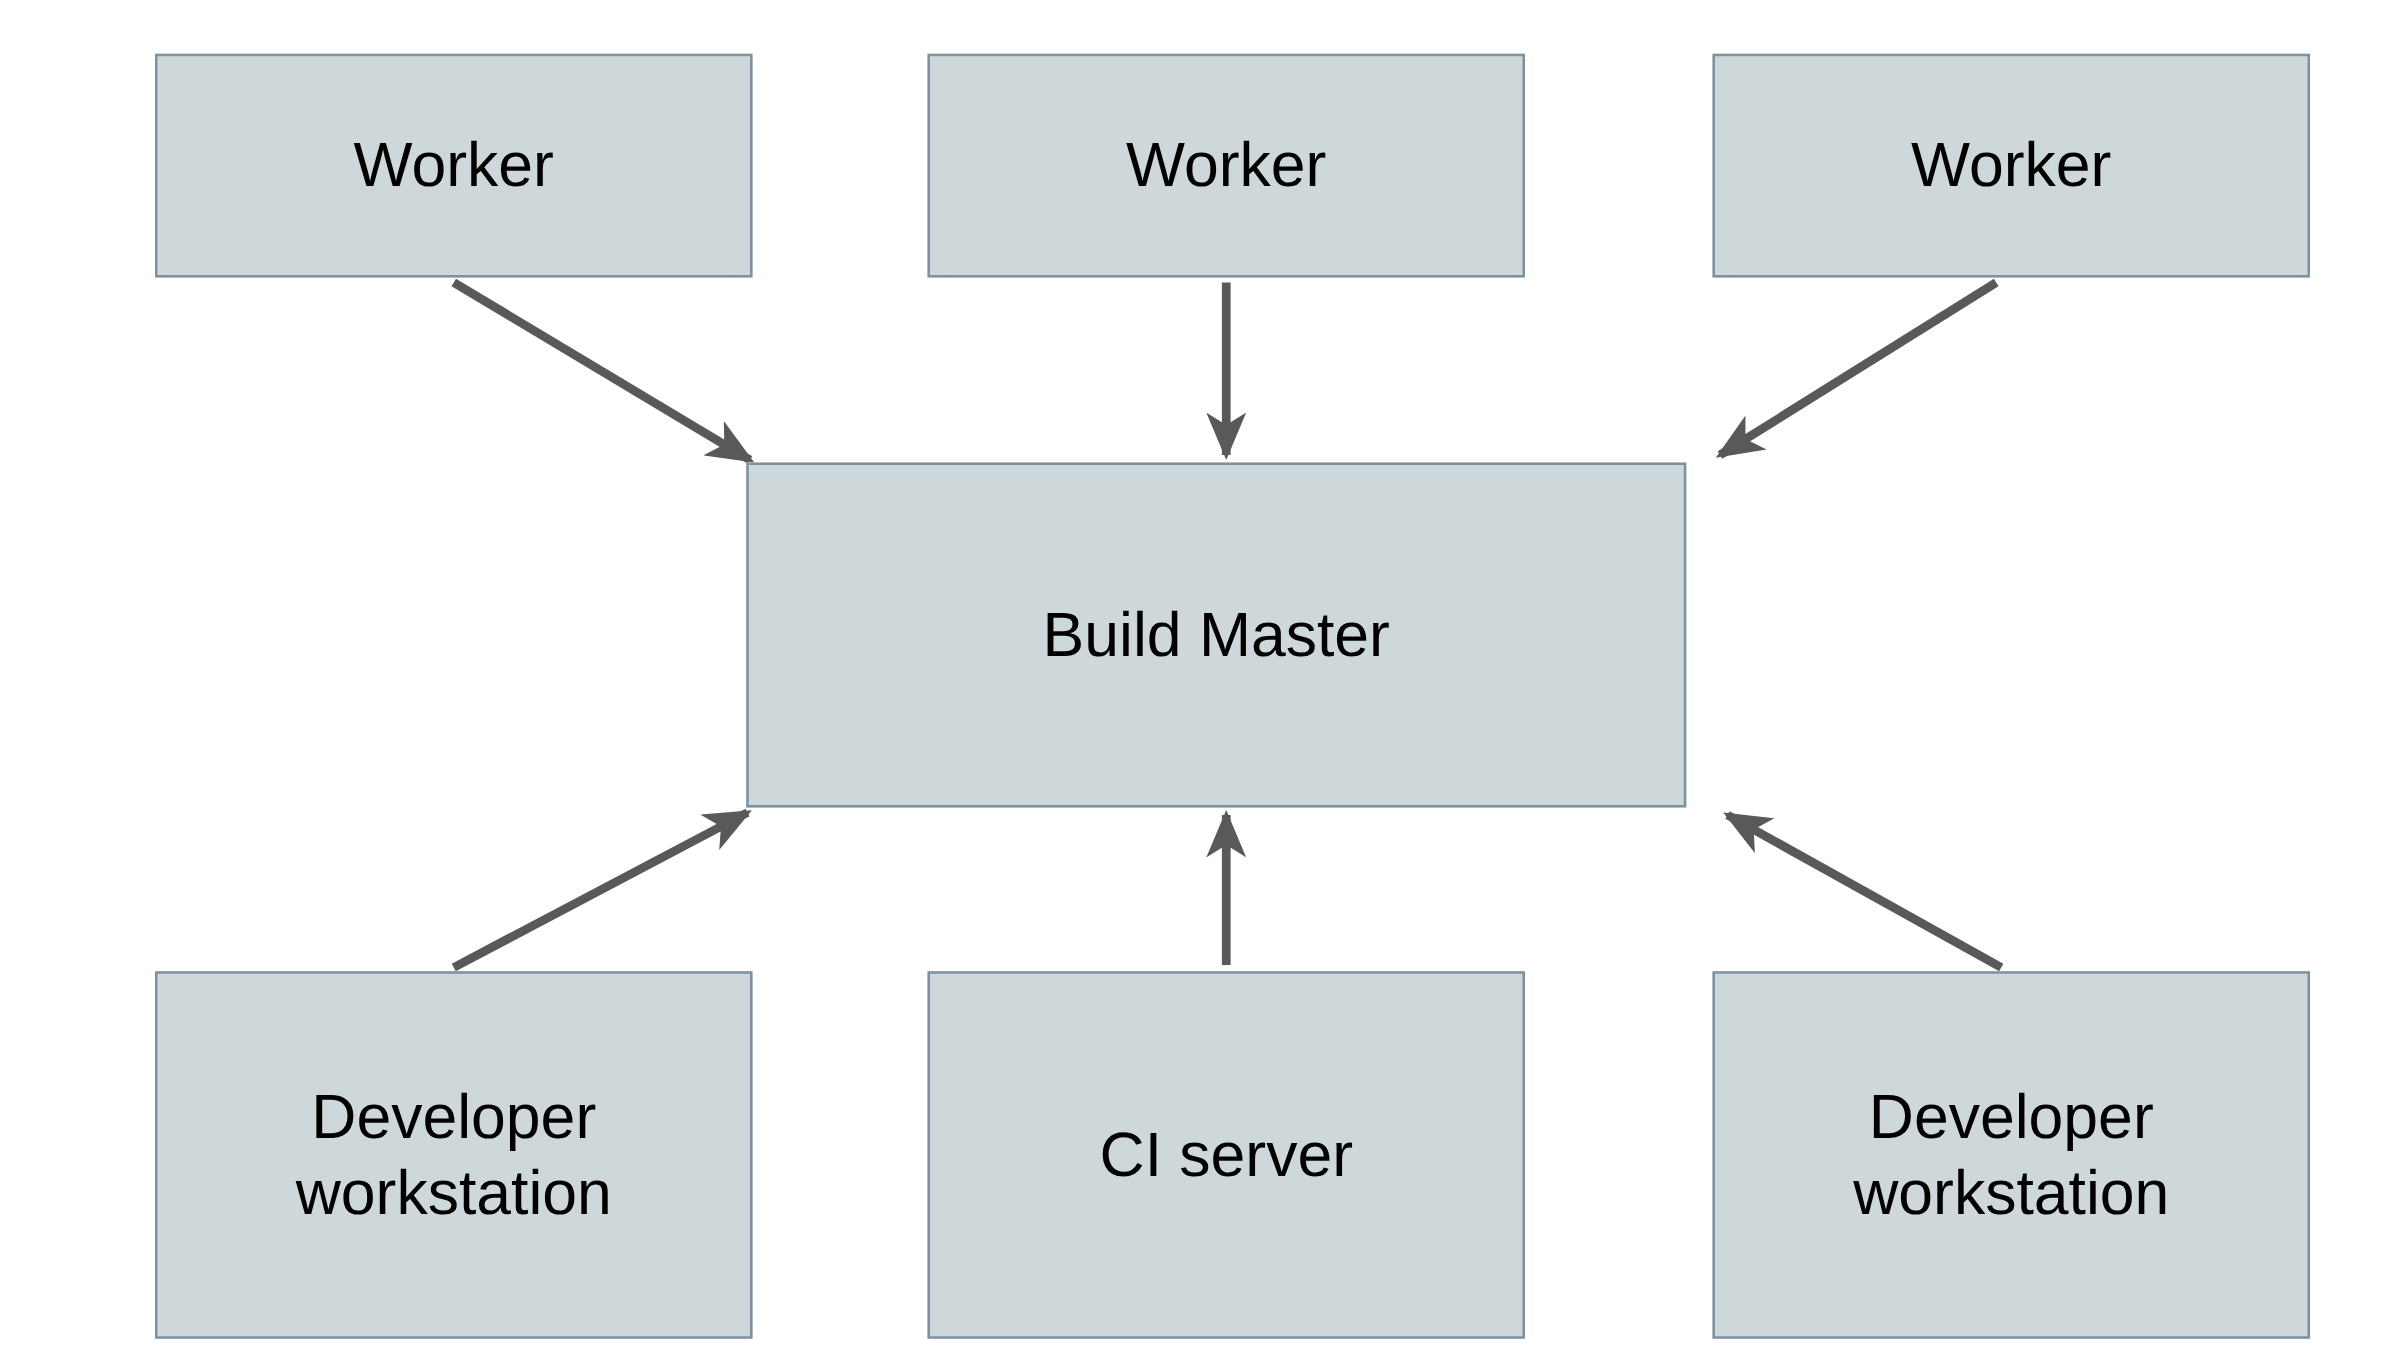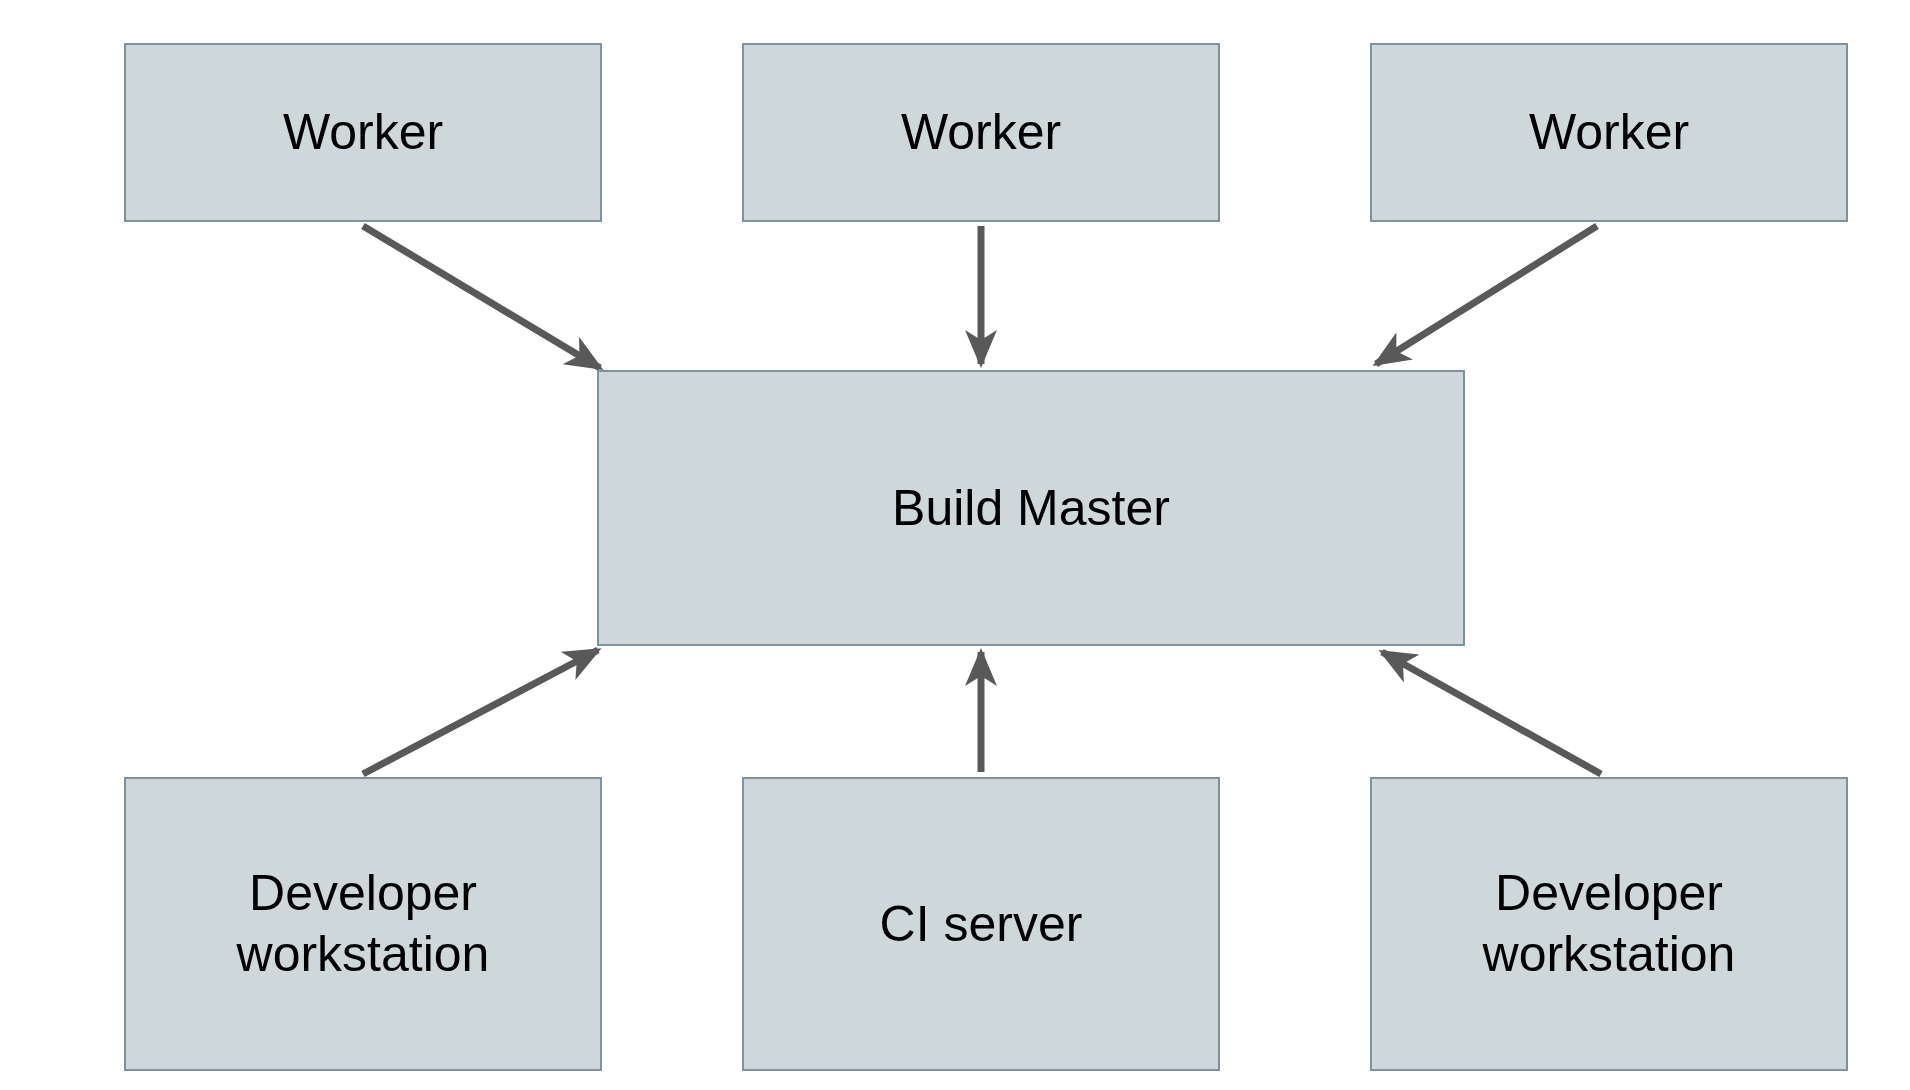--- a/index.html
+++ b/index.html
@@ -32,21 +32,21 @@
     border: 2px solid var(--node-border, #7d929e);
     box-sizing: border-box;
     color: var(--text-color, #000000);
     font-size: 50px;
     line-height: 1.22;
     padding: 0 10px;
   }
   .node-worker-1      { left: 124px;  top: 43px;  width: 478px; height: 179px; }
   .node-worker-2      { left: 742px;  top: 43px;  width: 478px; height: 179px; }
   .node-worker-3      { left: 1370px; top: 43px;  width: 478px; height: 179px; }
-  .node-build-master  { left: 597px;  top: 370px; width: 868px; height: 276px; }
+  .node-build-master  { left: 597px;  top: 370px; width: 752px; height: 276px; }
   .node-dev-ws-left   { left: 124px;  top: 777px; width: 478px; height: 294px; }
   .node-ci-server     { left: 742px;  top: 777px; width: 478px; height: 294px; }
   .node-dev-ws-right  { left: 1370px; top: 777px; width: 478px; height: 294px; }
 </style>
 </head>
 <body>
 
 <div class="canvas">
 
   <svg class="arrow-layer" width="1910" height="1090" viewBox="0 0 1910 1090" xmlns="http://www.w3.org/2000/svg">

